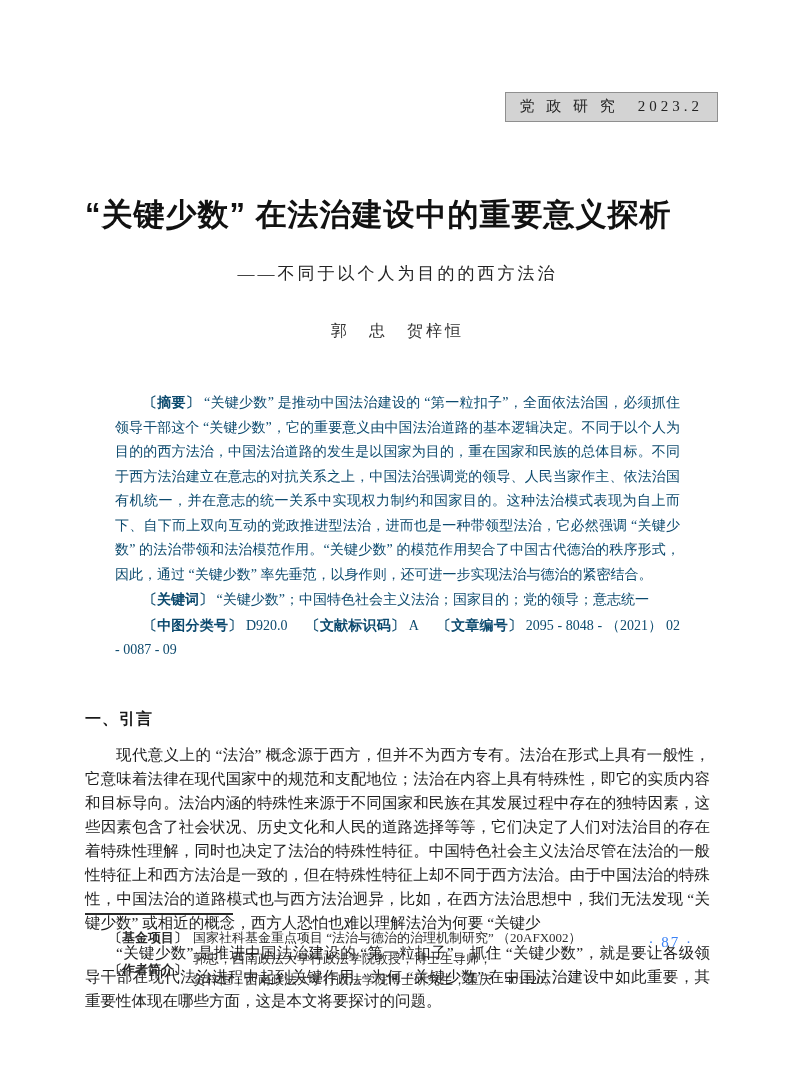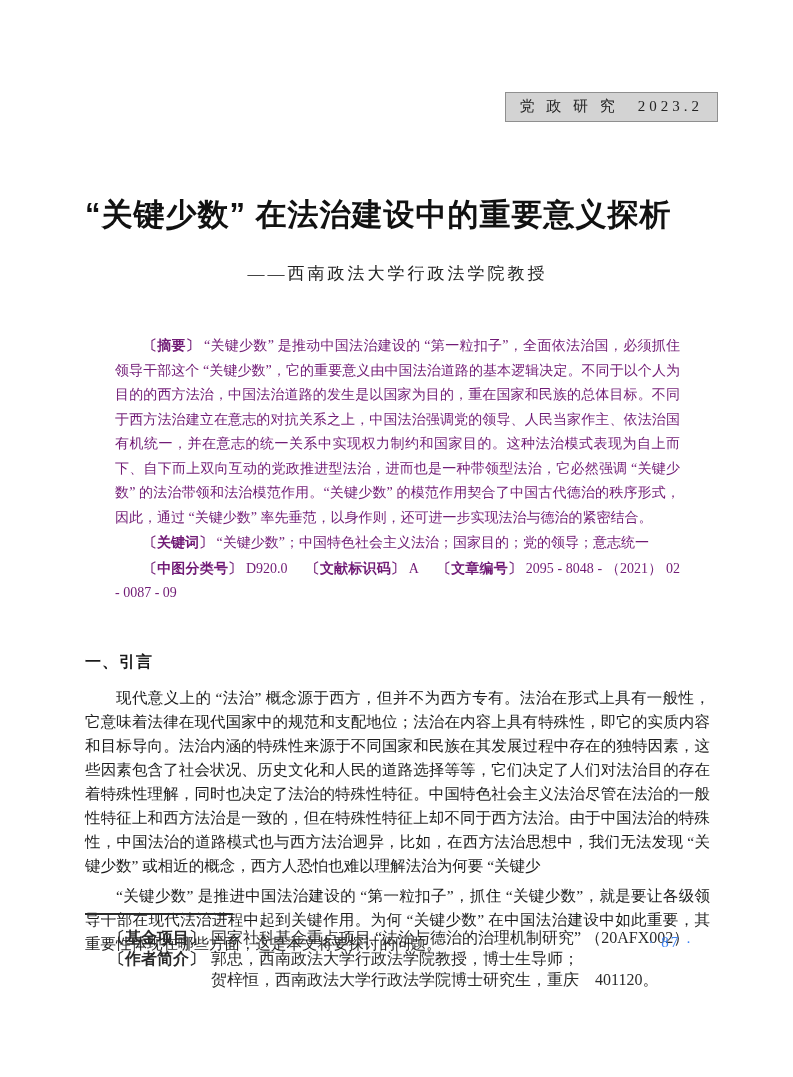--- a/index.html
+++ b/index.html
@@ -48,21 +48,21 @@
     margin-top: 36px;
     font-size: 16px;
     letter-spacing: 3px;
     color: #333;
   }
   .meta-block {
     margin: 48px 30px 0 30px;
     font-size: 14px;
     line-height: 24.5px;
     text-align: justify;
-    color: #701a75;
+    color: #0c4a6e;
   }
   .meta-block p { margin: 0; text-indent: 2em; }
   .meta-label {
     font-family: "Liberation Sans", sans-serif;
     font-weight: bold;
   }
   .clc-row .pair { margin-right: 18px; }
   .section-heading {
     margin-top: 46px;
     font-family: "Liberation Sans", sans-serif;
@@ -86,23 +86,23 @@
     top: 913px;
   }
   .footnote-rule {
     width: 148px;
     border: 0;
     border-top: 2px solid #2a2a2a;
     margin: 0 0 12px 0;
   }
   .footnote-item {
     display: flex;
-    align-items: flex-start;
+    align-items: center;
     margin-left: 24px;
-    font-size: 16px;
+    font-size: 13px;
     line-height: 21px;
     color: #2a2a2a;
   }
   .footnote-item .fn-label {
     flex: none;
     font-family: "Liberation Sans", sans-serif;
     font-weight: bold;
     margin-right: 6px;
     white-space: nowrap;
   }
@@ -119,22 +119,23 @@
 <body>
 
 <div class="page">
 
   <div class="journal-box">
     <span>党 政 研 究　2023.2</span>
   </div>
 
   <h1 class="title">“关键少数” 在法治建设中的重要意义探析</h1>
 
-  <div class="subtitle">——西南政法大学行政法学院教授</div>
+  <div class="subtitle">——不同于以个人为目的的西方法治</div>
 
+  <div class="authors">郭　忠　贺梓恒</div>
 
   <div class="meta-block">
     <p><span class="meta-label">〔摘要〕</span> <span>“关键少数” 是推动中国法治建设的 “第一粒扣子”，全面依法治国，必须抓住领导干部这个 “关键少数”，它的重要意义由中国法治道路的基本逻辑决定。不同于以个人为目的的西方法治，中国法治道路的发生是以国家为目的，重在国家和民族的总体目标。不同于西方法治建立在意志的对抗关系之上，中国法治强调党的领导、人民当家作主、依法治国有机统一，并在意志的统一关系中实现权力制约和国家目的。这种法治模式表现为自上而下、自下而上双向互动的党政推进型法治，进而也是一种带领型法治，它必然强调 “关键少数” 的法治带领和法治模范作用。“关键少数” 的模范作用契合了中国古代德治的秩序形式，因此，通过 “关键少数” 率先垂范，以身作则，还可进一步实现法治与德治的紧密结合。</span></p>
     <p class="keywords-row"><span class="meta-label">〔关键词〕</span> <span>“关键少数”；中国特色社会主义法治；国家目的；党的领导；意志统一</span></p>
     <p class="clc-row"><span class="pair"><span class="meta-label">〔中图分类号〕</span> <span>D920.0</span></span><span class="pair"><span class="meta-label">〔文献标识码〕</span> <span>A</span></span><span class="pair"><span class="meta-label">〔文章编号〕</span> <span>2095 - 8048 - （2021） 02 - 0087 - 09</span></span></p>
   </div>
 
   <h2 class="section-heading">一、引言</h2>
 
   <div class="body-text">

